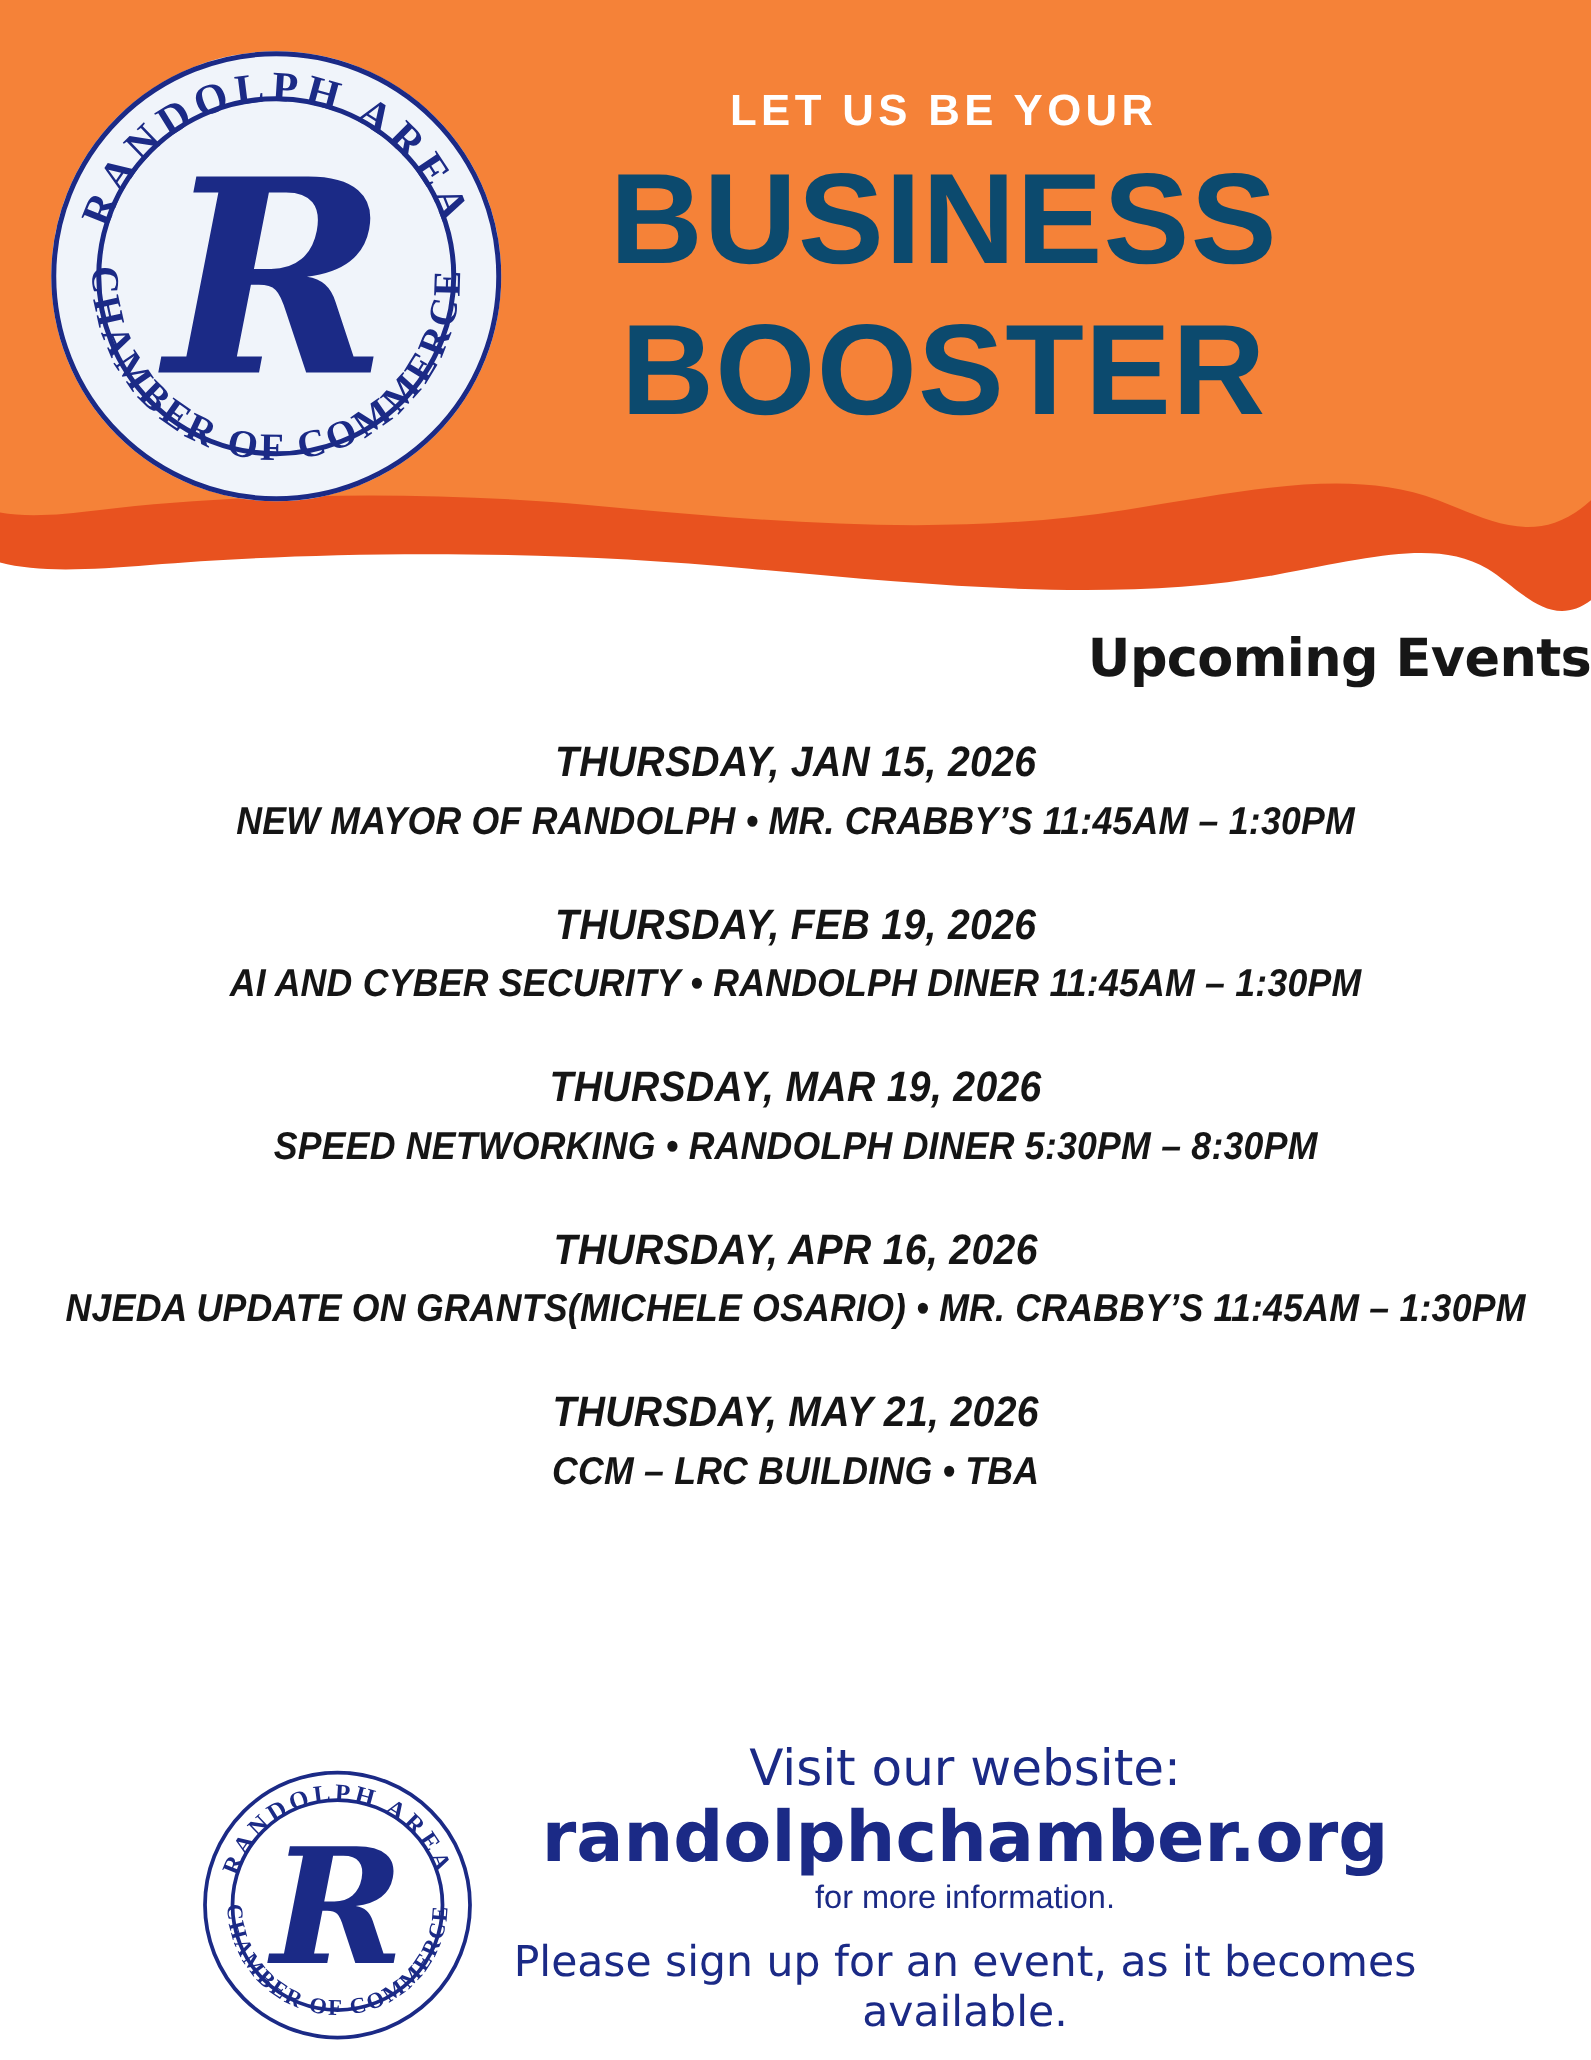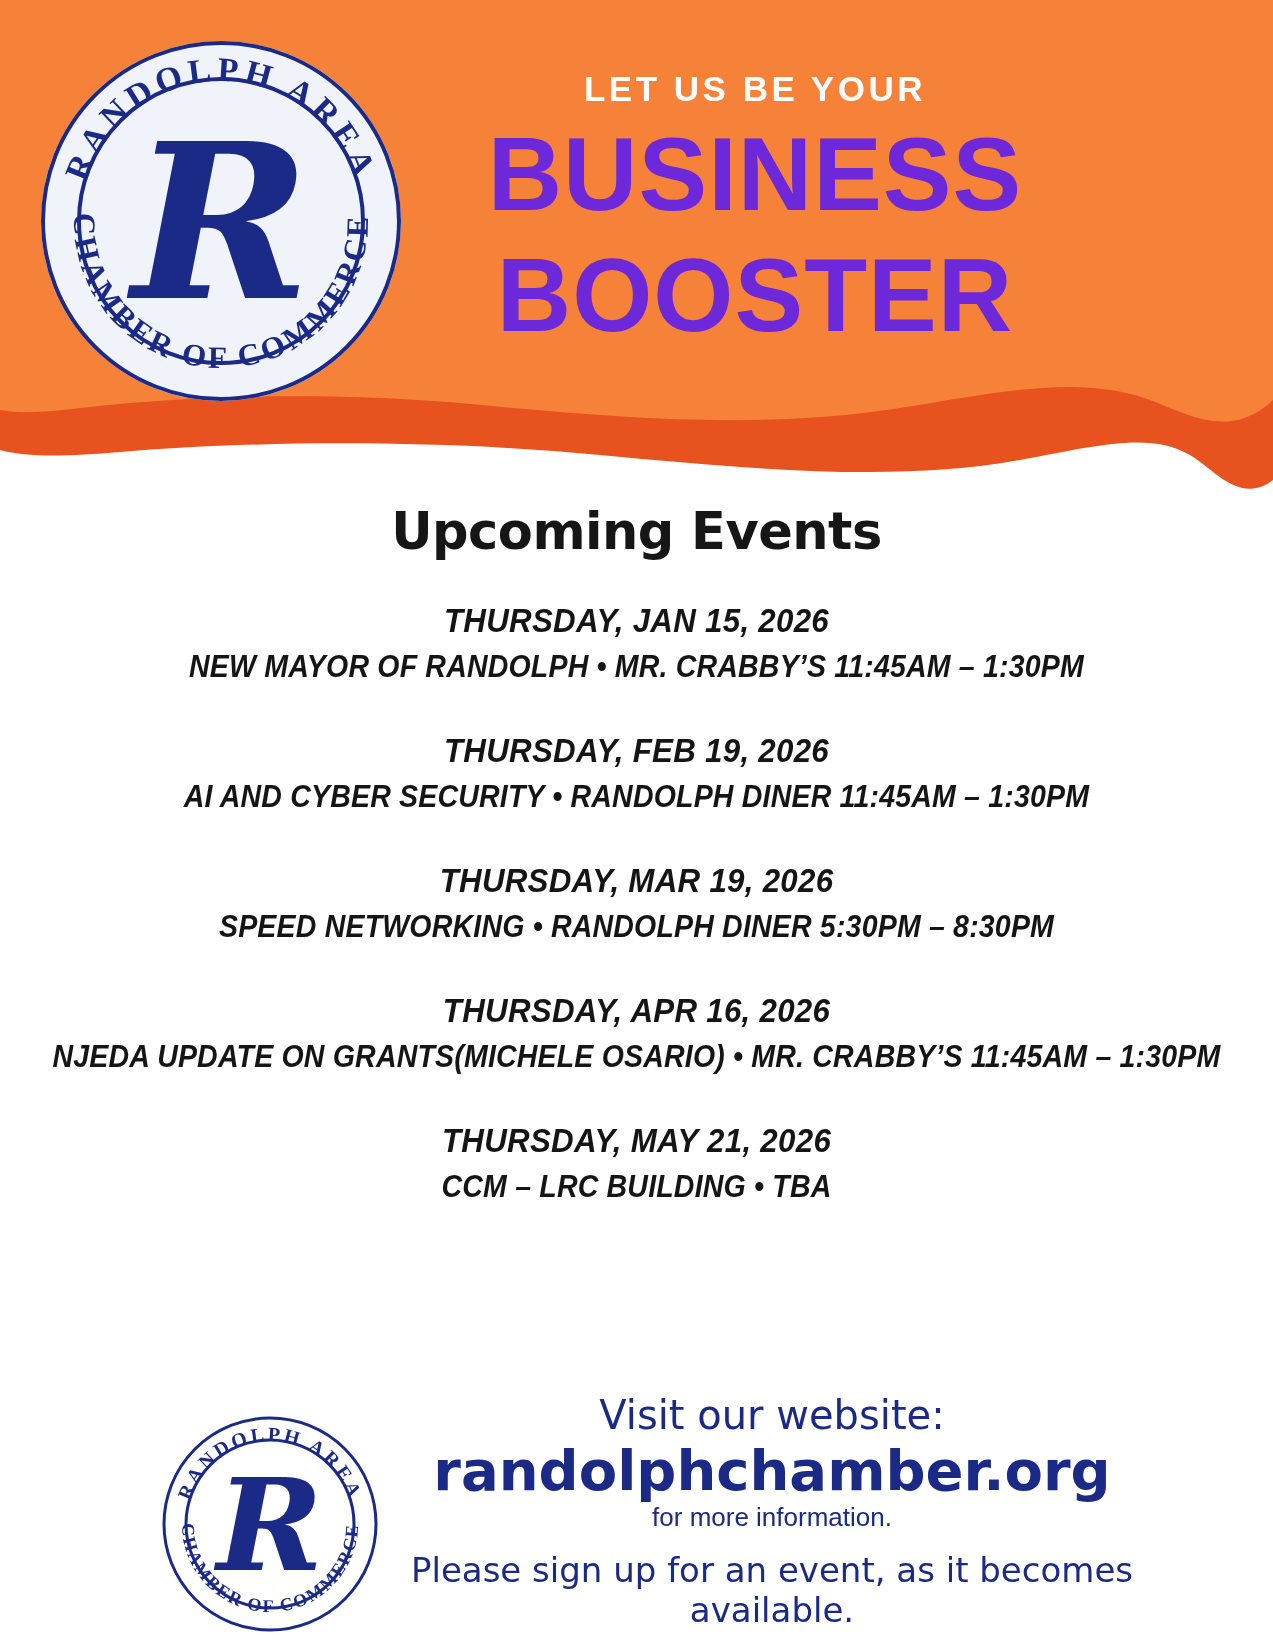--- a/index.html
+++ b/index.html
@@ -54,32 +54,32 @@
     text-align: center;
   }
   .kicker {
     color: #ffffff;
     font-size: 35px;
     font-weight: bold;
     letter-spacing: 3.5px;
     line-height: 1.1;
   }
   .bigline {
-    color: #6d28d9;
+    color: #0c4a6e;
     font-size: 103px;
     font-weight: bold;
     letter-spacing: 1px;
     line-height: 1.08;
     margin-top: 10px;
   }
 
   
   .events-title {
-    text-align: center;
-    font-size: 51px;
+    text-align: right;
+    font-size: 42px;
     font-weight: bold;
     color: #161616;
     letter-spacing: -0.5px;
     margin-top: 2px;
     font-family: "DejaVu Sans", sans-serif;
   }
 
   .events {
     margin-top: 40px;
   }

